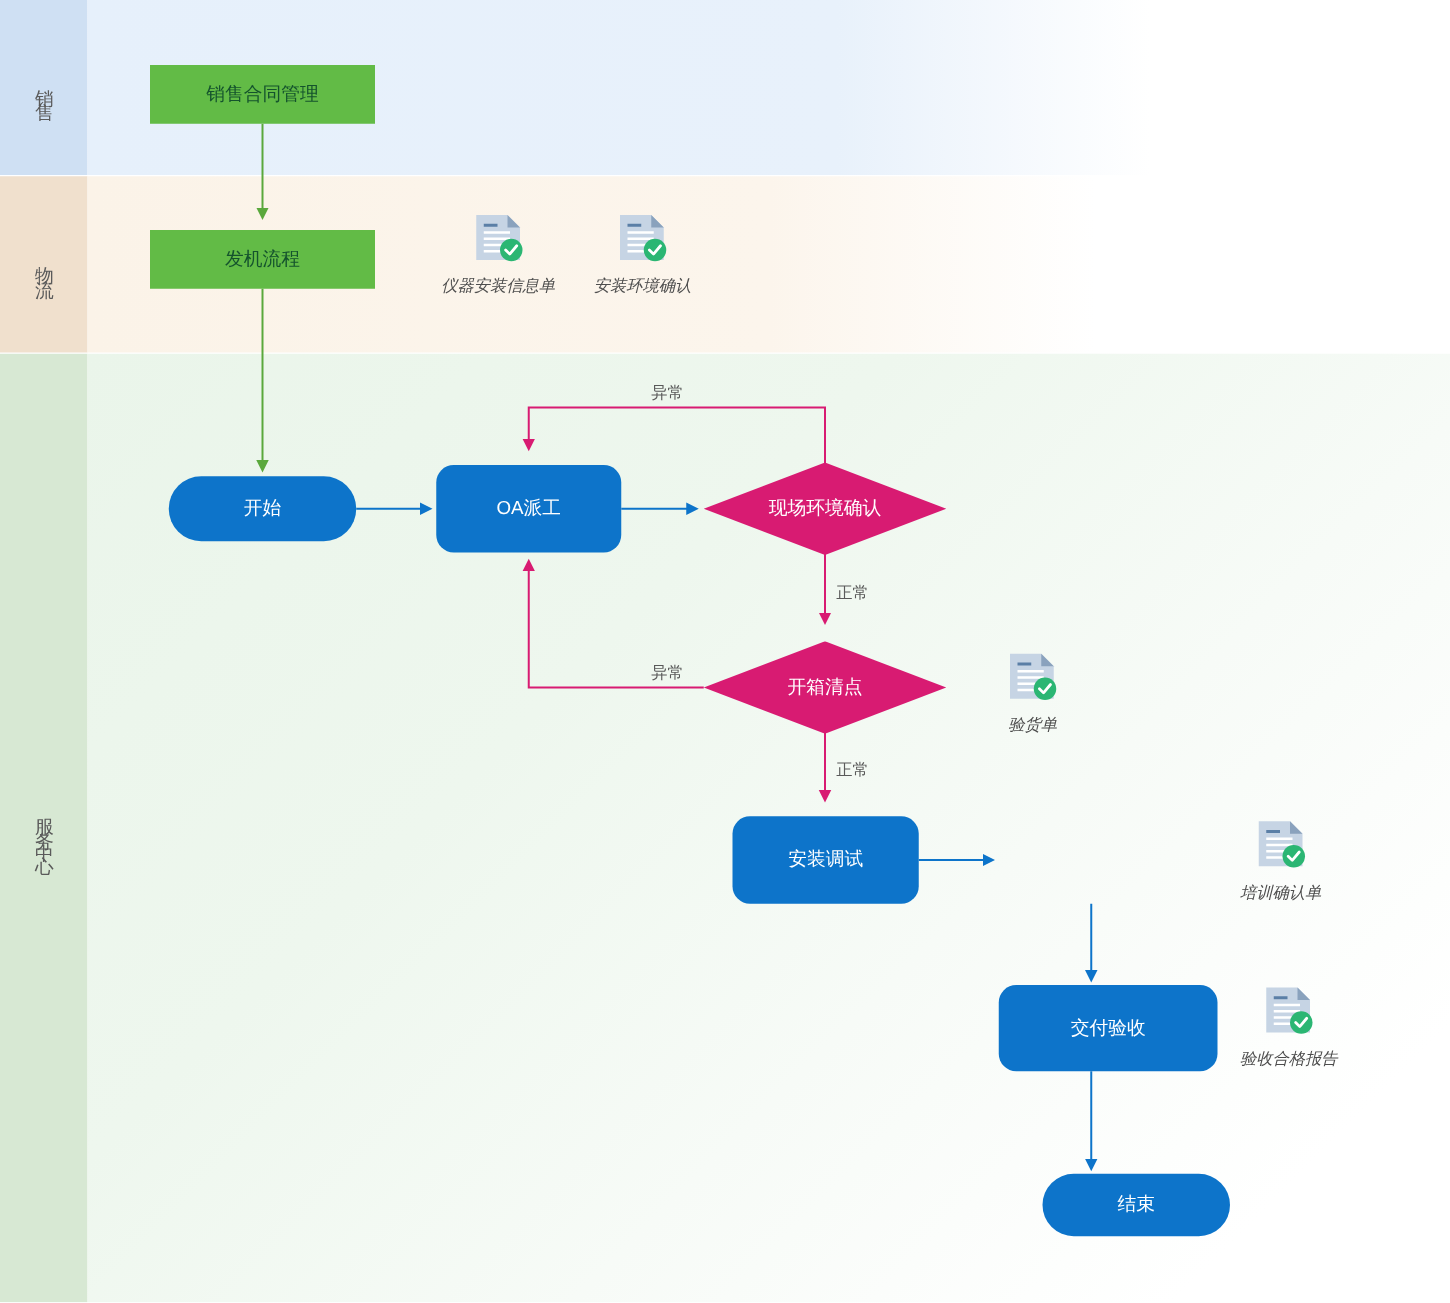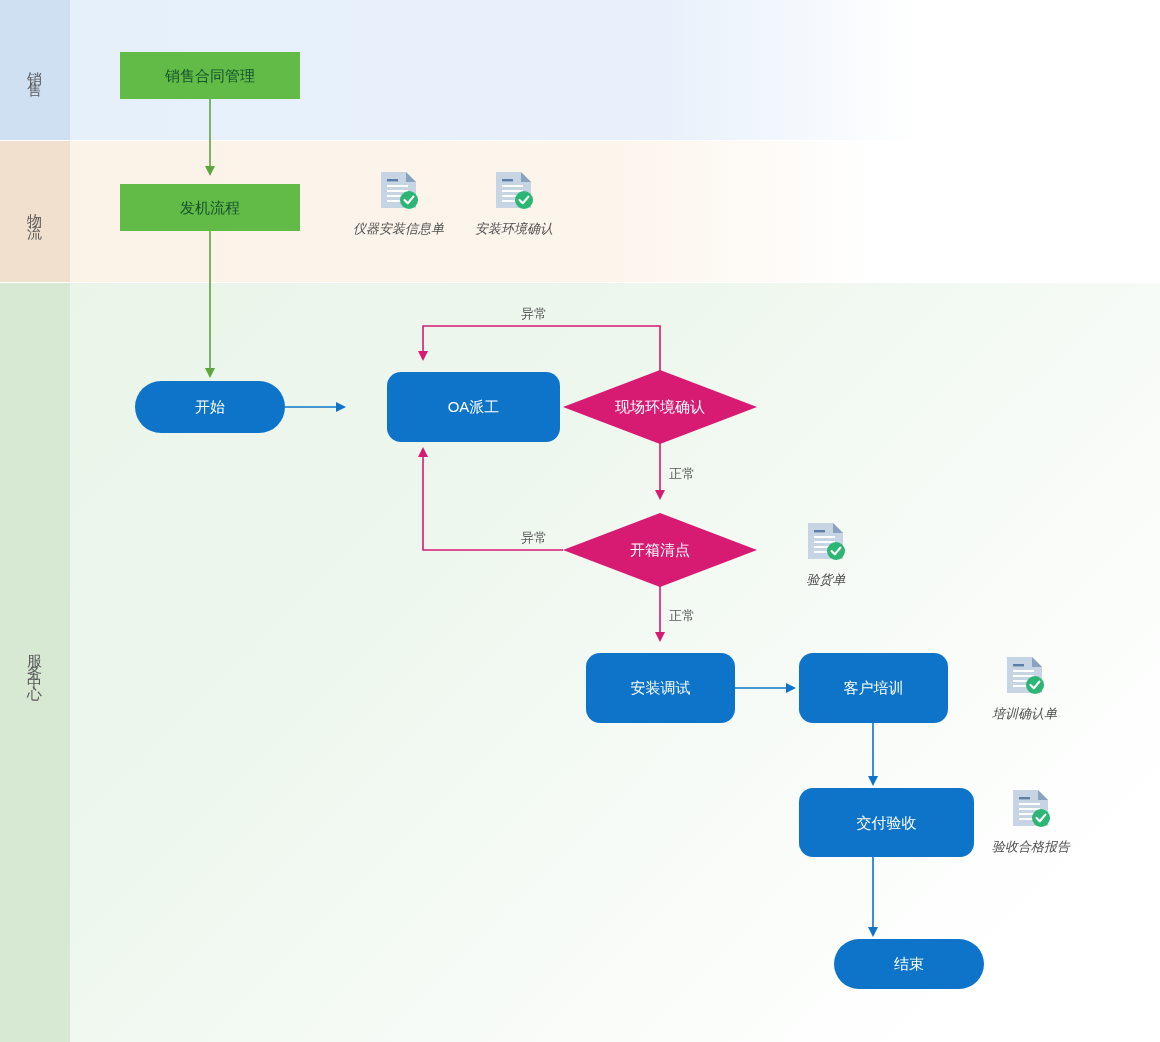--- a/index.html
+++ b/index.html
@@ -195,21 +195,21 @@
   </div>
 
   <div class="node node-green" style="left:120px; top:184px; width:180px; height:47px;">
     <span>发机流程</span>
   </div>
 
   <div class="node node-pill" style="left:135px; top:381px; width:150px; height:52px;">
     <span>开始</span>
   </div>
 
-  <div class="node node-blue" style="left:349px; top:372px; width:173px; height:70px;margin-left:38px;">
+  <div class="node node-blue" style="left:349px; top:372px; width:148px; height:70px;">
     <span>OA派工</span>
   </div>
 
   <div class="node node-diamond" style="left:563px; top:370px; width:194px; height:74px;text-align:right;">
     <svg class="diamond-shape" viewBox="0 0 194 74" preserveAspectRatio="none">
       <polygon points="97,0 194,37 97,74 0,37" fill="#d81b72"></polygon>
     </svg>
     <span class="diamond-label">现场环境确认</span>
   </div>
 
@@ -217,23 +217,20 @@
     <svg class="diamond-shape" viewBox="0 0 194 74" preserveAspectRatio="none">
       <polygon points="97,0 194,37 97,74 0,37" fill="#d81b72"></polygon>
     </svg>
     <span class="diamond-label">开箱清点</span>
   </div>
 
   <div class="node node-blue" style="left:586px; top:653px; width:149px; height:70px;">
     <span>安装调试</span>
   </div>
 
-  <div class="node node-blue" style="left:799px; top:653px; width:149px; height:70px;">
-    <span>客户培训</span>
-  </div>
 
   <div class="node node-blue" style="left:799px; top:788px; width:175px; height:69px;">
     <span>交付验收</span>
   </div>
 
   <div class="node node-pill" style="left:834px; top:939px; width:150px; height:50px;">
     <span>结束</span>
   </div>
 
   <div class="edge-label" style="left:521px; top:305px;">异常</div>

